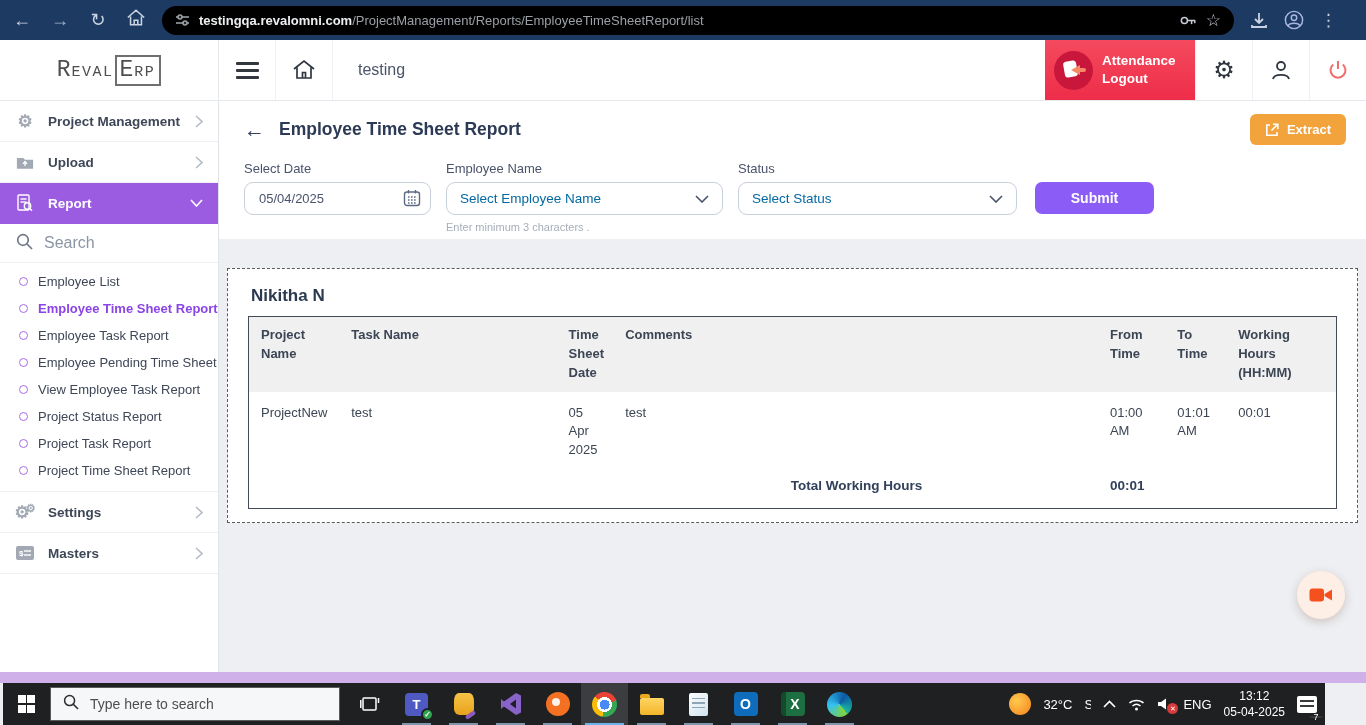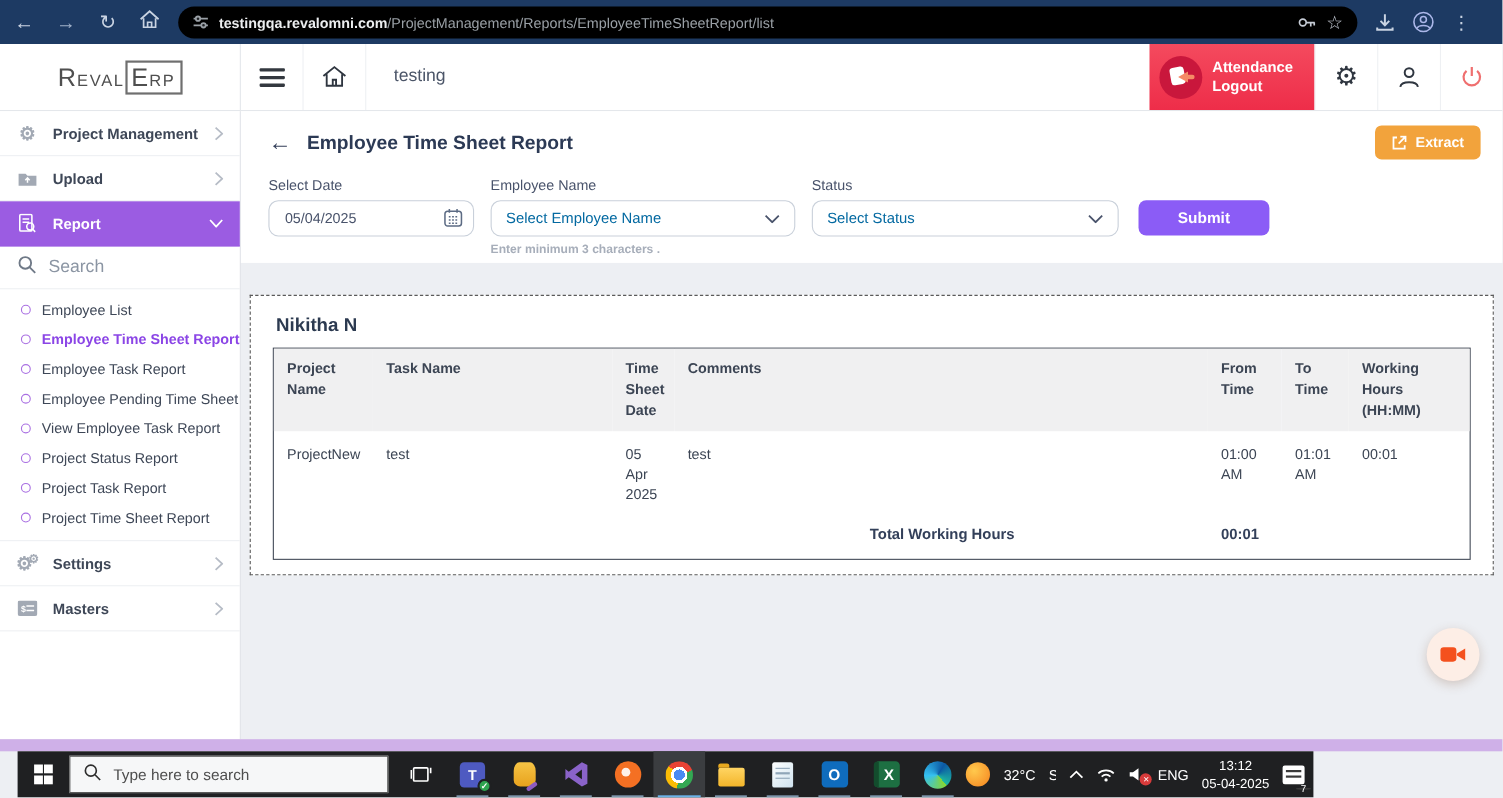--- a/index.html
+++ b/index.html
@@ -17,21 +17,21 @@
   .url-domain { color:#eceef0; font-weight:bold; }
   .url-path { color:#9aa0a6; }
   .pill-ico { display:flex; align-items:center; }
   .bar-right { display:flex; align-items:center; gap:16px; margin-left:2px; }
   .dots { color:#c9d3e2; font-size:17px; line-height:1; }
 
   
   .app-header { position:absolute; top:40px; left:0; width:1366px; height:61px;
     background:#ffffff; display:flex; align-items:stretch; border-bottom:1px solid #e4e7eb; }
   .logo-cell { width:219px; border-right:1px solid #e4e7eb; display:flex; align-items:center; justify-content:center; }
-  .logo { font-family:Liberation Sans, sans-serif; color:#4f4f4f; letter-spacing:1px; font-size:23px; white-space:nowrap; }
+  .logo { font-family:Liberation Mono, monospace; color:#4f4f4f; letter-spacing:1px; font-size:23px; white-space:nowrap; }
   .logo .sc { font-size:15px; letter-spacing:1.5px; }
   .logo .boxed { border:2px solid #6f6f6f; padding:0 4px 1px 3px; margin-left:1px; }
   .hcell { width:57px; display:flex; align-items:center; justify-content:center; border-right:1px solid #eef0f3; cursor:pointer; }
   .burger { display:flex; flex-direction:column; gap:4px; }
   .burger span { width:23px; height:3px; background:#33383f; border-radius:1px; }
   .crumb { margin-left:25px; align-self:center; color:#4b5568; font-size:16px; }
   .hspacer { flex:1; }
   .att-btn { width:150px; background:linear-gradient(180deg,#f44a5e,#ee2d49);
     display:flex; align-items:center; gap:9px; padding:0 9px; cursor:pointer; }
   .att-ico { width:39px; height:39px; border-radius:50%; background:#c9173c; position:relative; flex:none; }
@@ -74,21 +74,21 @@
   .fgroup { display:flex; flex-direction:column; gap:6px; }
   .flabel { font-size:13px; color:#49536b; }
   .date-wrap { position:relative; width:187px; }
   .date-wrap input { width:100%; height:33px; border:1px solid #c9d0da; border-radius:9px;
     padding:0 34px 0 14px; font-size:13px; color:#49536b; outline:none; font-family:"Liberation Sans", sans-serif; }
   .cal-ico { position:absolute; right:10px; top:7px; cursor:pointer; }
   .select-box { height:33px; border:1px solid #c9d0da; border-radius:9px; background:#fff;
     display:flex; align-items:center; padding:0 13px; color:#0369a1; font-size:13.5px; cursor:pointer; }
   .select-box .sel-spacer { flex:1; }
   .w-emp { width:277px; } .w-status { width:279px; }
-  .hint { font-size:11px; color:#a7aeba; margin-top:0;font-weight:bold; }
+  .hint { font-size:11px; color:#a7aeba; margin-top:0; }
   .submit-btn { width:119px; height:32px; background:#8b5cf6; border:none; border-radius:7px;
     color:#fff; font-weight:bold; font-size:14px; margin-top:21px; margin-left:3px; cursor:pointer;
     font-family:"Liberation Sans", sans-serif; }
 
   .report-wrap { margin:29px 8px 0 8px; background:#fff; border:1px dashed #5a5a5a; padding:17px 10px 13px 10px; }
   .emp-name { font-size:17px; font-weight:bold; color:#2c3a50; margin:0 0 10px 13px; }
   .tbl-frame { margin:0 10px; border:1px solid #434b58; }
   table { width:100%; border-collapse:collapse; font-size:13px; color:#3c4554; table-layout:fixed; }
   thead tr { background:#f0f0f1; }
   th { text-align:left; vertical-align:top; font-weight:bold; padding:9px 10px 9px 12px; line-height:1.45; }
@@ -97,21 +97,21 @@
   .total-label { text-align:center; }
 
   .cam-fab { position:absolute; right:21px; top:470px; width:48px; height:48px; border-radius:50%;
     background:#fdeee6; box-shadow:0 3px 10px rgba(120,70,40,.25); display:flex; align-items:center;
     justify-content:center; cursor:pointer; border:none; }
 
   
   .strip { position:absolute; top:672px; left:0; width:1366px; height:11px; background:#cfb0e8; }
 
   
-  .taskbar { position:absolute; top:683px; left:16px; width:1178px; height:42px; background:#1f2022;
+  .taskbar { position:absolute; top:683px; left:3px; width:1322px; height:42px; background:#1f2022;
     display:flex; align-items:center; color:#fff; }
   .tb-start { width:47px; height:100%; display:flex; align-items:center; justify-content:center; cursor:pointer; }
   .win-logo { display:grid; grid-template-columns:8px 8px; grid-template-rows:8px 8px; gap:1.5px; }
   .win-logo span { background:#fff; }
   .tb-search { width:290px; height:34px; background:#f6f7f8; border:1px solid #5a5a5a;
     display:flex; align-items:center; gap:11px; padding:0 12px; }
   .tb-search input { border:none; outline:none; background:transparent; font-size:14px; color:#3c3c3c;
     width:220px; font-family:"Liberation Sans", sans-serif; }
   .tb-search input::placeholder { color:#4e4e4e; }
   .tb-btn { width:47px; height:100%; display:flex; align-items:center; justify-content:center;

